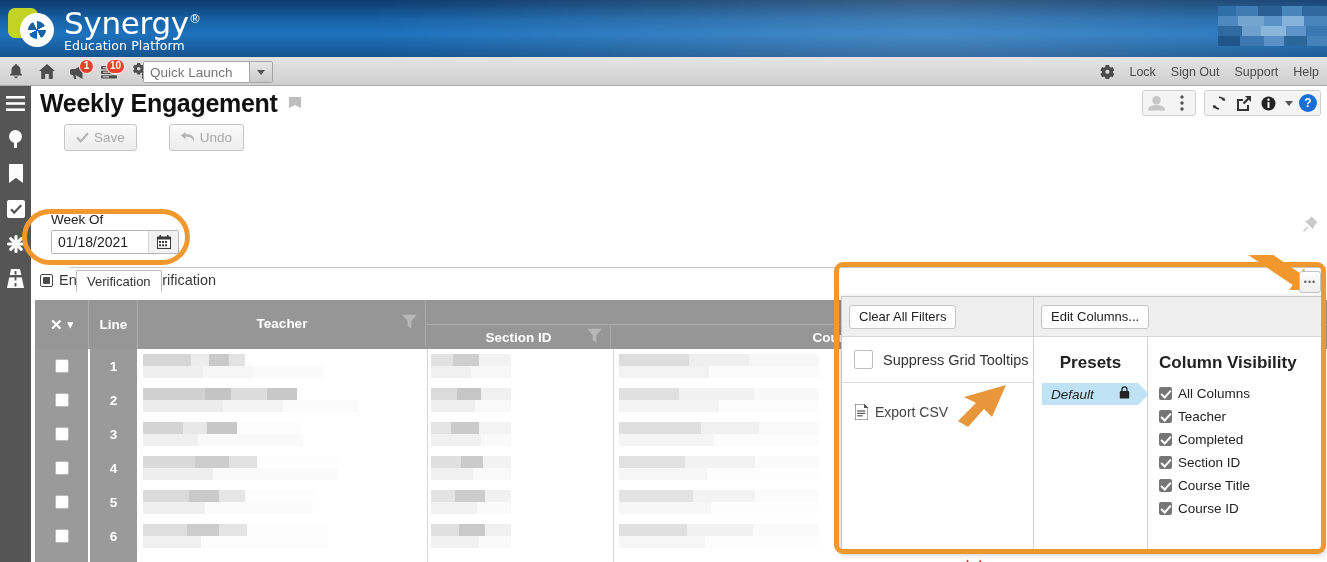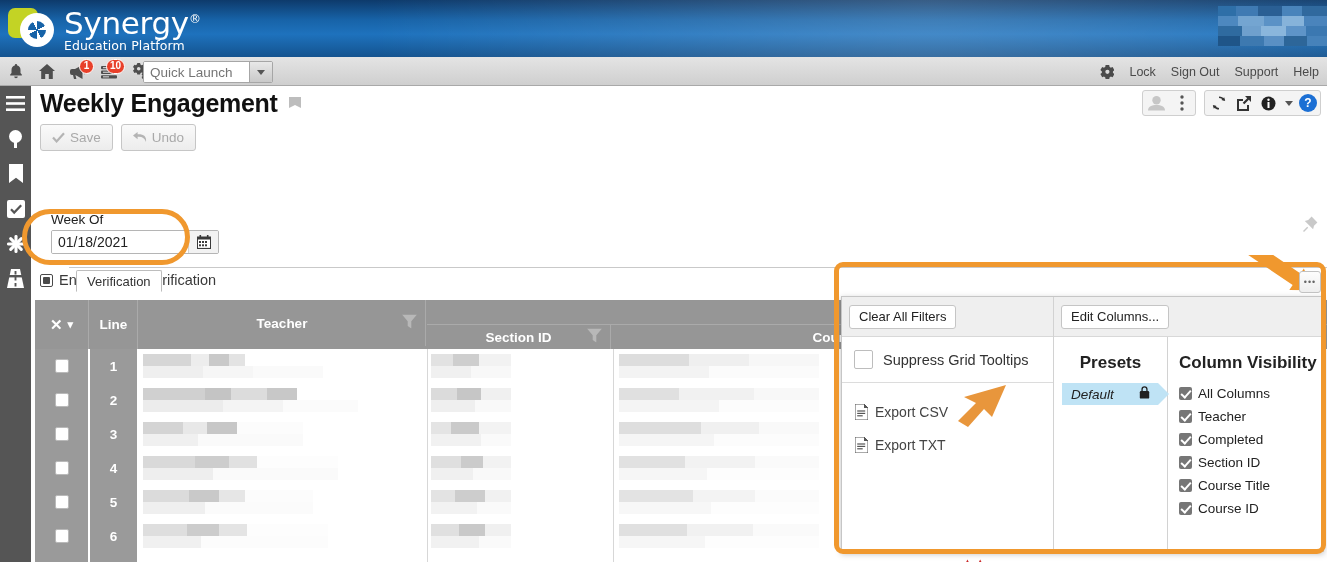--- a/index.html
+++ b/index.html
@@ -130,20 +130,21 @@
     font-family: "Liberation Sans", sans-serif; cursor: pointer;
   }
 
   
   .actions { position: absolute; left: 9px; top: 38px; display: flex; gap: 8px; }
   .abtn {
     height: 27px; padding: 0 11px; border: 1px solid #c6c6c6; border-radius: 3px;
     background: linear-gradient(180deg,#fafafa,#ececec); color: #a9a9a9;
     font-size: 13.5px; display: flex; align-items: center; gap: 5px; cursor: pointer;
     font-family: "Liberation Sans", sans-serif;
+    margin-left: 24px;
   }
   .abtn svg { fill: #b4b4b4; }
 
   
   .school-row {
     position: absolute; left: 9px; top: 78px; height: 22px; display: flex; align-items: center;
     font-size: 14px; color: #222; gap: 6px;
   }
   .school-row b { font-weight: bold; }
   .blurbox { display: inline-block; height: 13px; position: relative; overflow: hidden; }
@@ -156,21 +157,21 @@
     position: absolute; left: 45px; top: 184px; height: 22px; padding: 0 10px;
     border: 1px solid #bdbdbd; border-bottom-color: #fff; background: #fff;
     font-size: 13px; color: #333; display: flex; align-items: center; border-radius: 2px 2px 0 0;
     cursor: pointer; z-index: 3;
   }
 
   
   .weekof { position: absolute; left: 20px; top: 126px; }
   .weekof-label { font-size: 13.5px; color: #222; margin-bottom: 3px; }
   .weekof-input {
-    display: flex; width: 168px; height: 24px; border: 1px solid #b5b5b5; background: #fff;
+    display: flex; width: 128px; height: 24px; border: 1px solid #b5b5b5; background: #fff;
     border-radius: 2px; overflow: hidden; justify-content: flex-end;
   }
   .weekof-input input {
     flex: 1; border: 0; outline: 0; font-size: 14px; color: #222; padding-left: 6px;
     font-family: "Liberation Sans", sans-serif; min-width: 0;
   }
   .cal-btn {
     width: 30px; border-left: 1px solid #d4d4d4; background: #f2f2f2;
     display: flex; align-items: center; justify-content: center; cursor: pointer;
   }
@@ -215,21 +216,21 @@
   .blurcell { position: absolute; overflow: hidden; }
   .blurcell i { position: absolute; display: block; }
   .cellsep { position:absolute; top:0; width:1px; height:34px; background:#d7d7d7; }
 
   
   .panel {
     position: absolute; left: 841px; top: 296px; width: 483px; height: 256px;
     background: #fff; border: 1px solid #c6c6c6; box-shadow: 0 2px 6px rgba(0,0,0,.25);
     display: flex; z-index: 20;
   }
-  .panel-left { width: 212px; border-right: 1px solid #d2d2d2; display: flex; flex-direction: column; }
+  .panel-left { width: 192px; border-right: 1px solid #d2d2d2; display: flex; flex-direction: column; }
   .panel-right { flex: 1; display: flex; flex-direction: column; }
   .panel-topbar {
     height: 40px; background: #efefef; border-bottom: 1px solid #d8d8d8;
     display: flex; align-items: center; padding-left: 7px;
   }
   .pbtn {
     height: 24px; padding: 0 9px; border: 1px solid #c5c5c5; border-radius: 3px;
     background: #fff; font-size: 13px; color: #222; display: flex; align-items: center;
     cursor: pointer; font-family: "Liberation Sans", sans-serif;
   }
@@ -800,34 +801,20 @@
                 <path d="M9 0l4 4H9z" fill="#555"></path>
                 <g fill="#555">
                   <rect x="2.2" y="6.4" width="8" height="1.2"></rect>
                   <rect x="2.2" y="8.8" width="8" height="1.2"></rect>
                   <rect x="2.2" y="11.2" width="5.5" height="1.2"></rect>
                 </g>
               </svg>
           </span>
           <span>Export CSV</span>
         </div>
-        <div class="exp-item">
-          <span class="doc-ic">
-            <svg width="13" height="16" viewBox="0 0 13 16">
-                <path d="M0 0h9l4 4v12H0z" fill="#fff" stroke="#555" stroke-width="1"></path>
-                <path d="M9 0l4 4H9z" fill="#555"></path>
-                <g fill="#555">
-                  <rect x="2.2" y="6.4" width="8" height="1.2"></rect>
-                  <rect x="2.2" y="8.8" width="8" height="1.2"></rect>
-                  <rect x="2.2" y="11.2" width="5.5" height="1.2"></rect>
-                </g>
-              </svg>
-          </span>
-          <span>Export TXT</span>
-        </div>
       </div>
     </div>
 
     <div class="panel-right">
       <div class="panel-topbar">
         <div class="pbtn">Edit Columns...</div>
       </div>
       <div class="pr-cols">
         <div class="pr-presets">
           <div class="pr-head">Presets</div>

